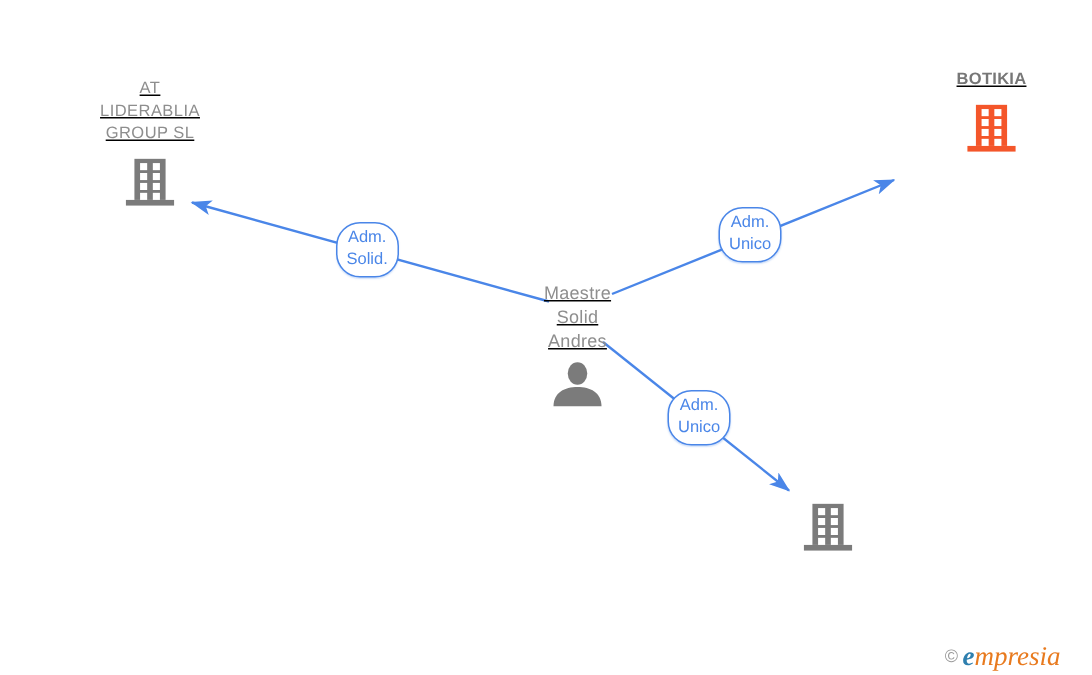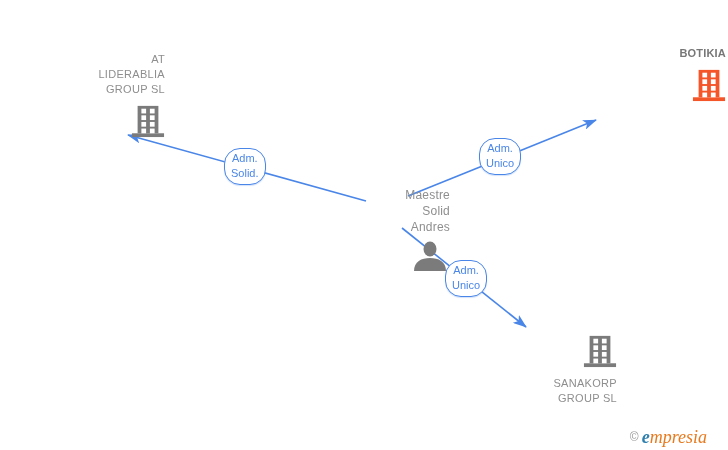--- a/index.html
+++ b/index.html
@@ -20,21 +20,21 @@
     background:var(--bg);
   }
   .canvas{
     position:relative;width:728px;height:450px;overflow:hidden;
     background:var(--bg);
   }
   .edges-svg{position:absolute;left:0;top:0;z-index:1;}
   .edge-line{stroke:var(--accent-blue);stroke-width:1.6;fill:none;}
   .arrow-head{fill:var(--accent-blue);}
 
-  .node{position:absolute;z-index:2;text-align:right;cursor:pointer;}
+  .node{position:absolute;z-index:2;text-align:center;cursor:pointer;text-decoration:underline;}
   .node-label{
     color:var(--text-gray);
     font-size:11px;line-height:15px;letter-spacing:.3px;
     white-space:nowrap;
   }
   .node-label.bold{font-weight:bold;color:var(--text-gray-bold);letter-spacing:.2px;}
   .person-label{font-size:12px;line-height:16px;letter-spacing:.2px;}
   .icon-wrap{display:inline-block;line-height:0;}
   .building-gray .b-solid{fill:var(--node-gray);}
   .building-orange .b-solid{fill:var(--node-orange);}
@@ -151,24 +151,20 @@
         <rect class="b-window" x="11" y="5" width="5" height="5"></rect>
         <rect class="b-window" x="20" y="5" width="5" height="5"></rect>
         <rect class="b-window" x="11" y="12" width="5" height="5"></rect>
         <rect class="b-window" x="20" y="12" width="5" height="5"></rect>
         <rect class="b-window" x="11" y="19" width="5" height="5"></rect>
         <rect class="b-window" x="20" y="19" width="5" height="5"></rect>
         <rect class="b-window" x="11" y="26" width="5" height="5"></rect>
         <rect class="b-window" x="20" y="26" width="5" height="5"></rect>
       </svg>
     </span>
-    <div class="node-label" style="margin-top:4px;">
-      <div>SANAKORP</div>
-      <div>GROUP SL</div>
-    </div>
   </div>
 
   <div class="edge-label" style="left:224px;top:148px;">
     <div>Adm.</div>
     <div>Solid.</div>
   </div>
 
   <div class="edge-label" style="left:479px;top:138px;">
     <div>Adm.</div>
     <div>Unico</div>

